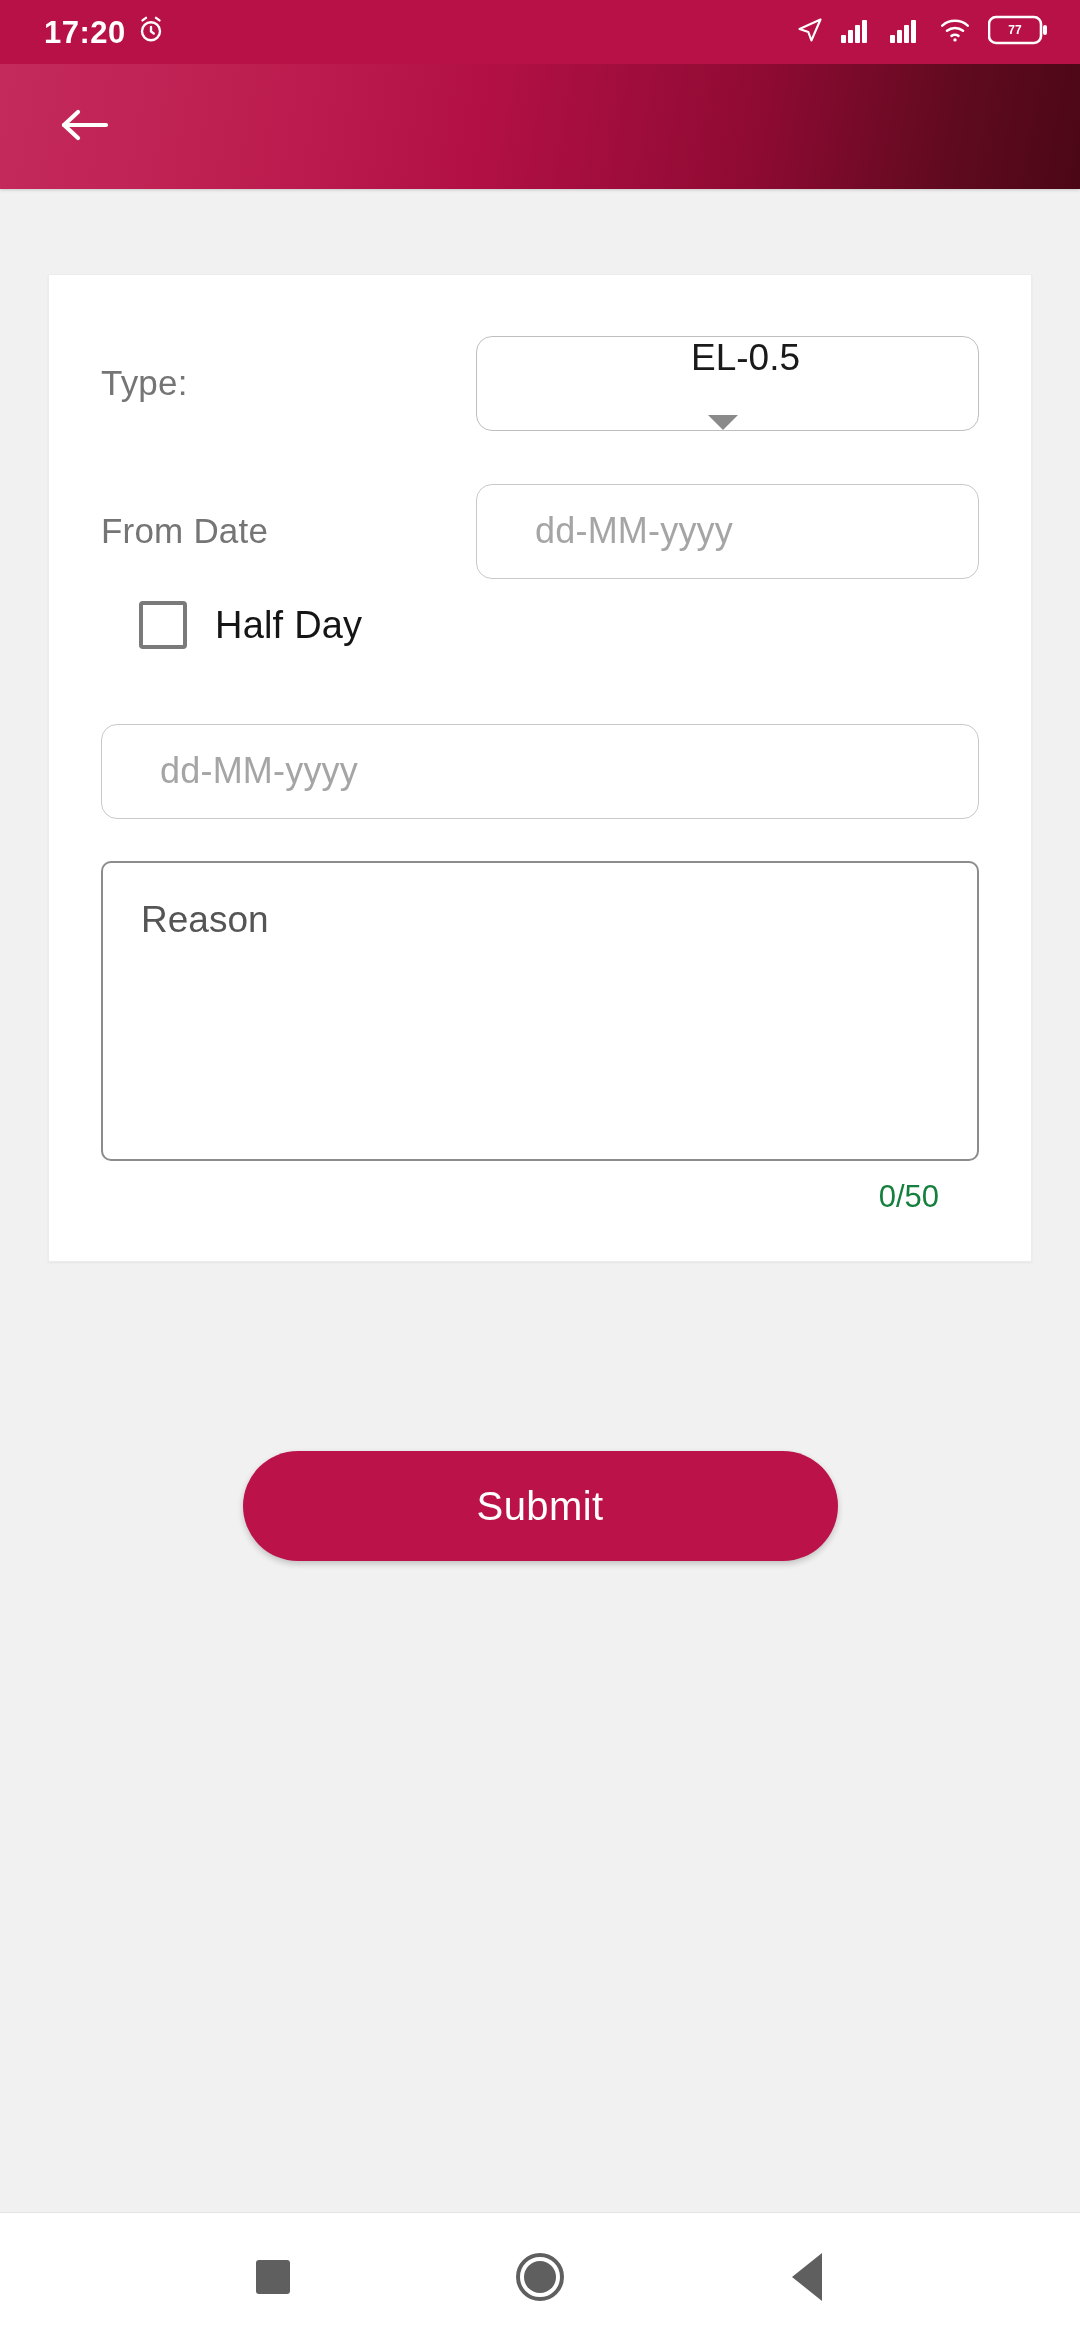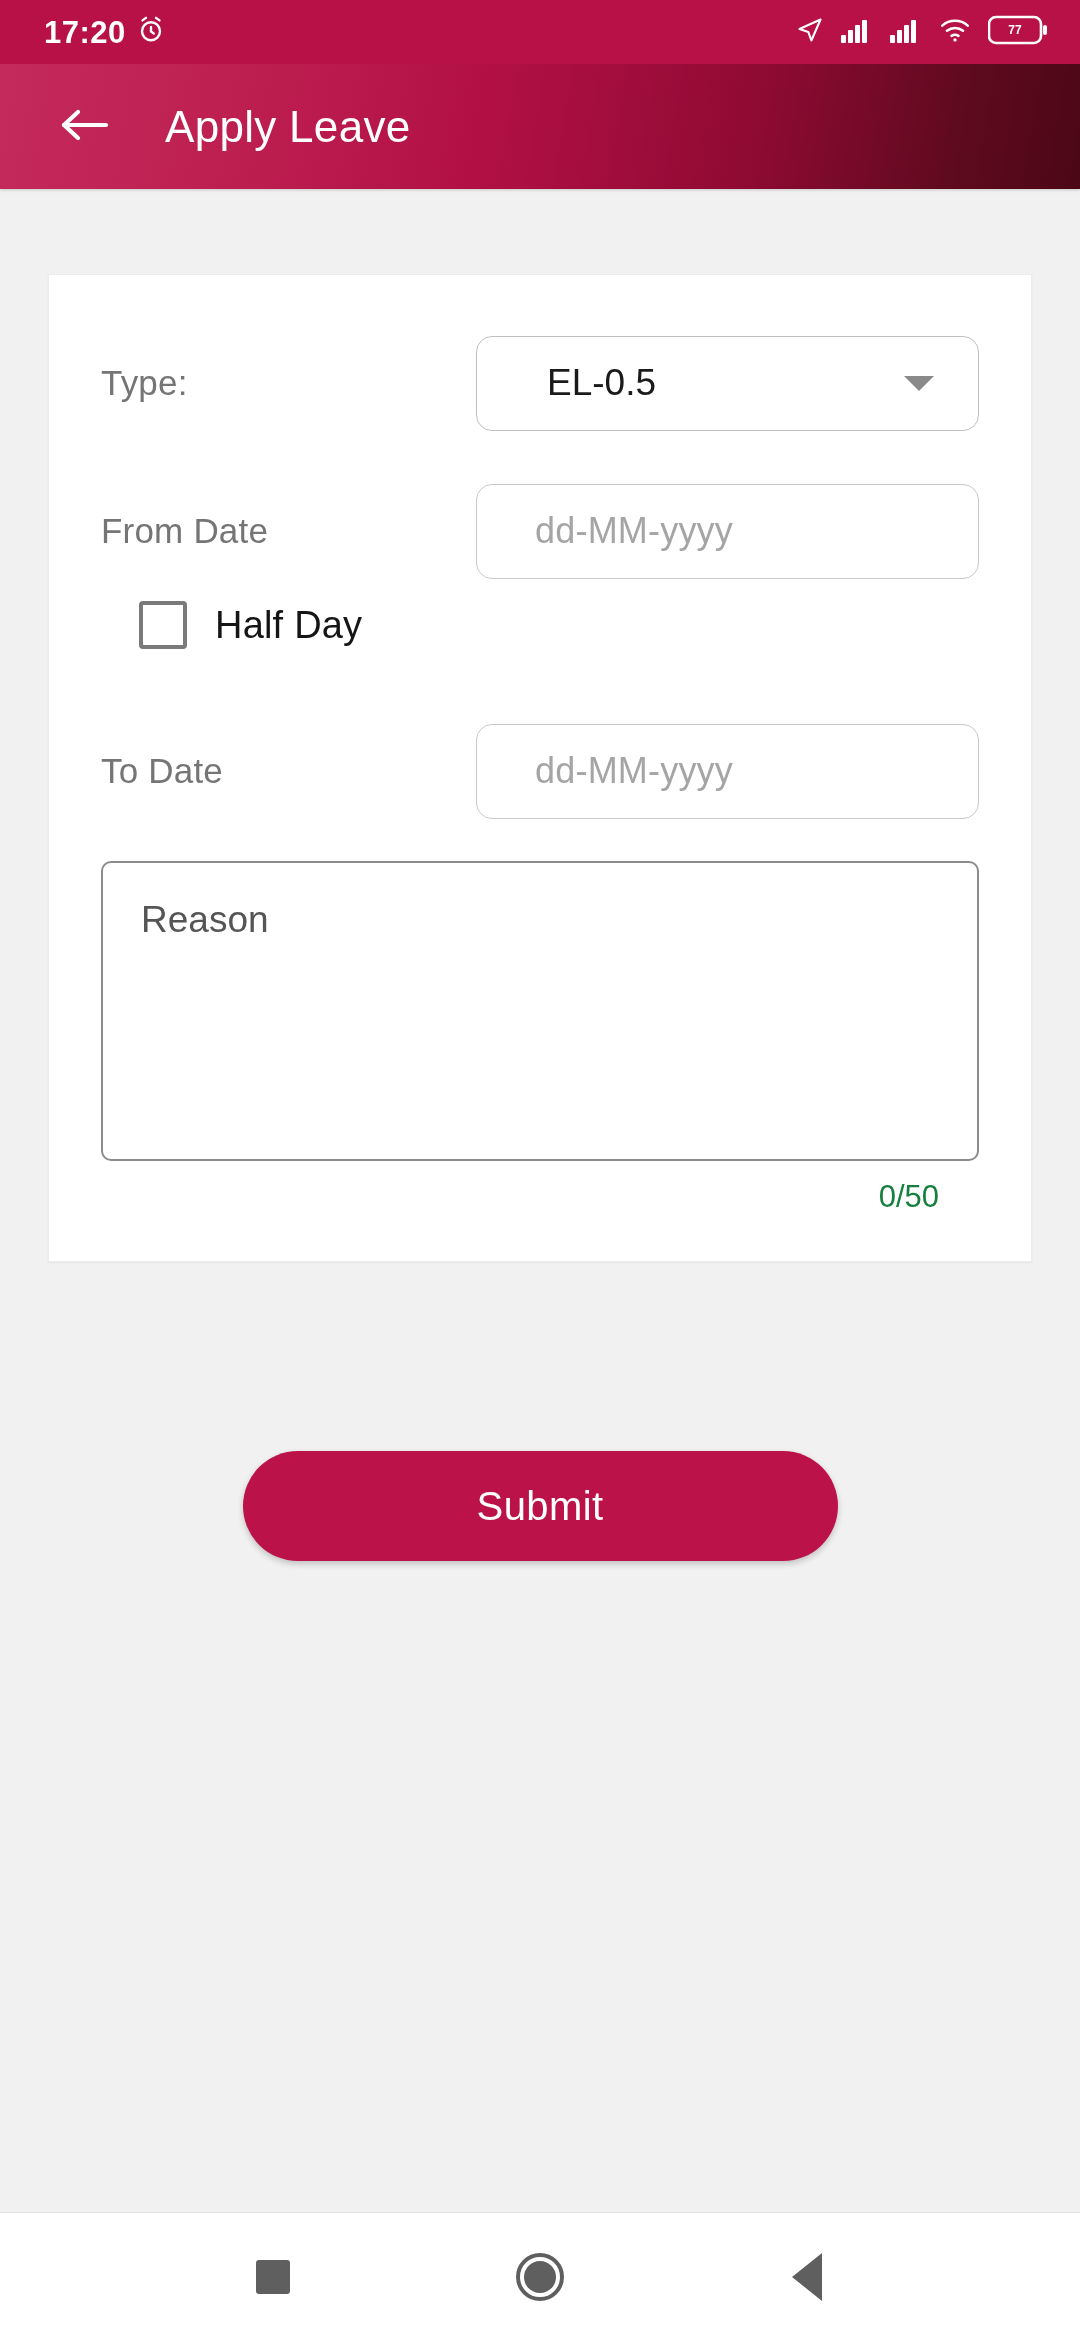--- a/index.html
+++ b/index.html
@@ -119,20 +119,21 @@
     border: 1px solid #C9C9C9;
     border-radius: 16px;
     display: flex;
     align-items: center;
     padding: 0 34px;
     background: #FFFFFF;
   }
   .input-box.dropdown {
     justify-content: space-between;
     border-color: #BFBFBF;
+    flex-direction: column;
   }
   .dropdown-value {
     color: #1A1A1A;
     font-size: 37px;
     padding-left: 36px;
   }
   .caret {
     width: 0; height: 0;
     border-left: 15px solid transparent;
     border-right: 15px solid transparent;
@@ -317,21 +318,20 @@
 
 <div class="app-bar">
   <div class="back-button">
     <span>
       <svg width="52" height="42" viewBox="0 0 52 42" fill="none" stroke="#FFFFFF" stroke-width="4.2" stroke-linecap="round" stroke-linejoin="round">
         <path d="M48 21 H6"></path>
         <path d="M20 8 L6 21 L20 34"></path>
       </svg>
     </span>
   </div>
-  <div class="app-title">Apply Leave</div>
 </div>
 
 <div class="content">
 
   <div class="form-card">
 
     <div class="field-row">
       <div class="field-label">Type:</div>
       <div class="input-box dropdown">
         <span class="dropdown-value">EL-0.5</span>
@@ -349,21 +349,20 @@
     </div>
 
     <div class="checkbox-row">
       <span class="checkbox"></span>
       <span class="checkbox-label">Half Day</span>
     </div>
 
     <div class="gap-medium"></div>
 
     <div class="field-row">
-      <div class="field-label">To Date</div>
       <div class="input-box">
         <span class="placeholder-text">dd-MM-yyyy</span>
       </div>
     </div>
 
     <div class="textarea-box">
       <span class="textarea-placeholder">Reason</span>
     </div>
     <div class="char-counter">0/50</div>
 

